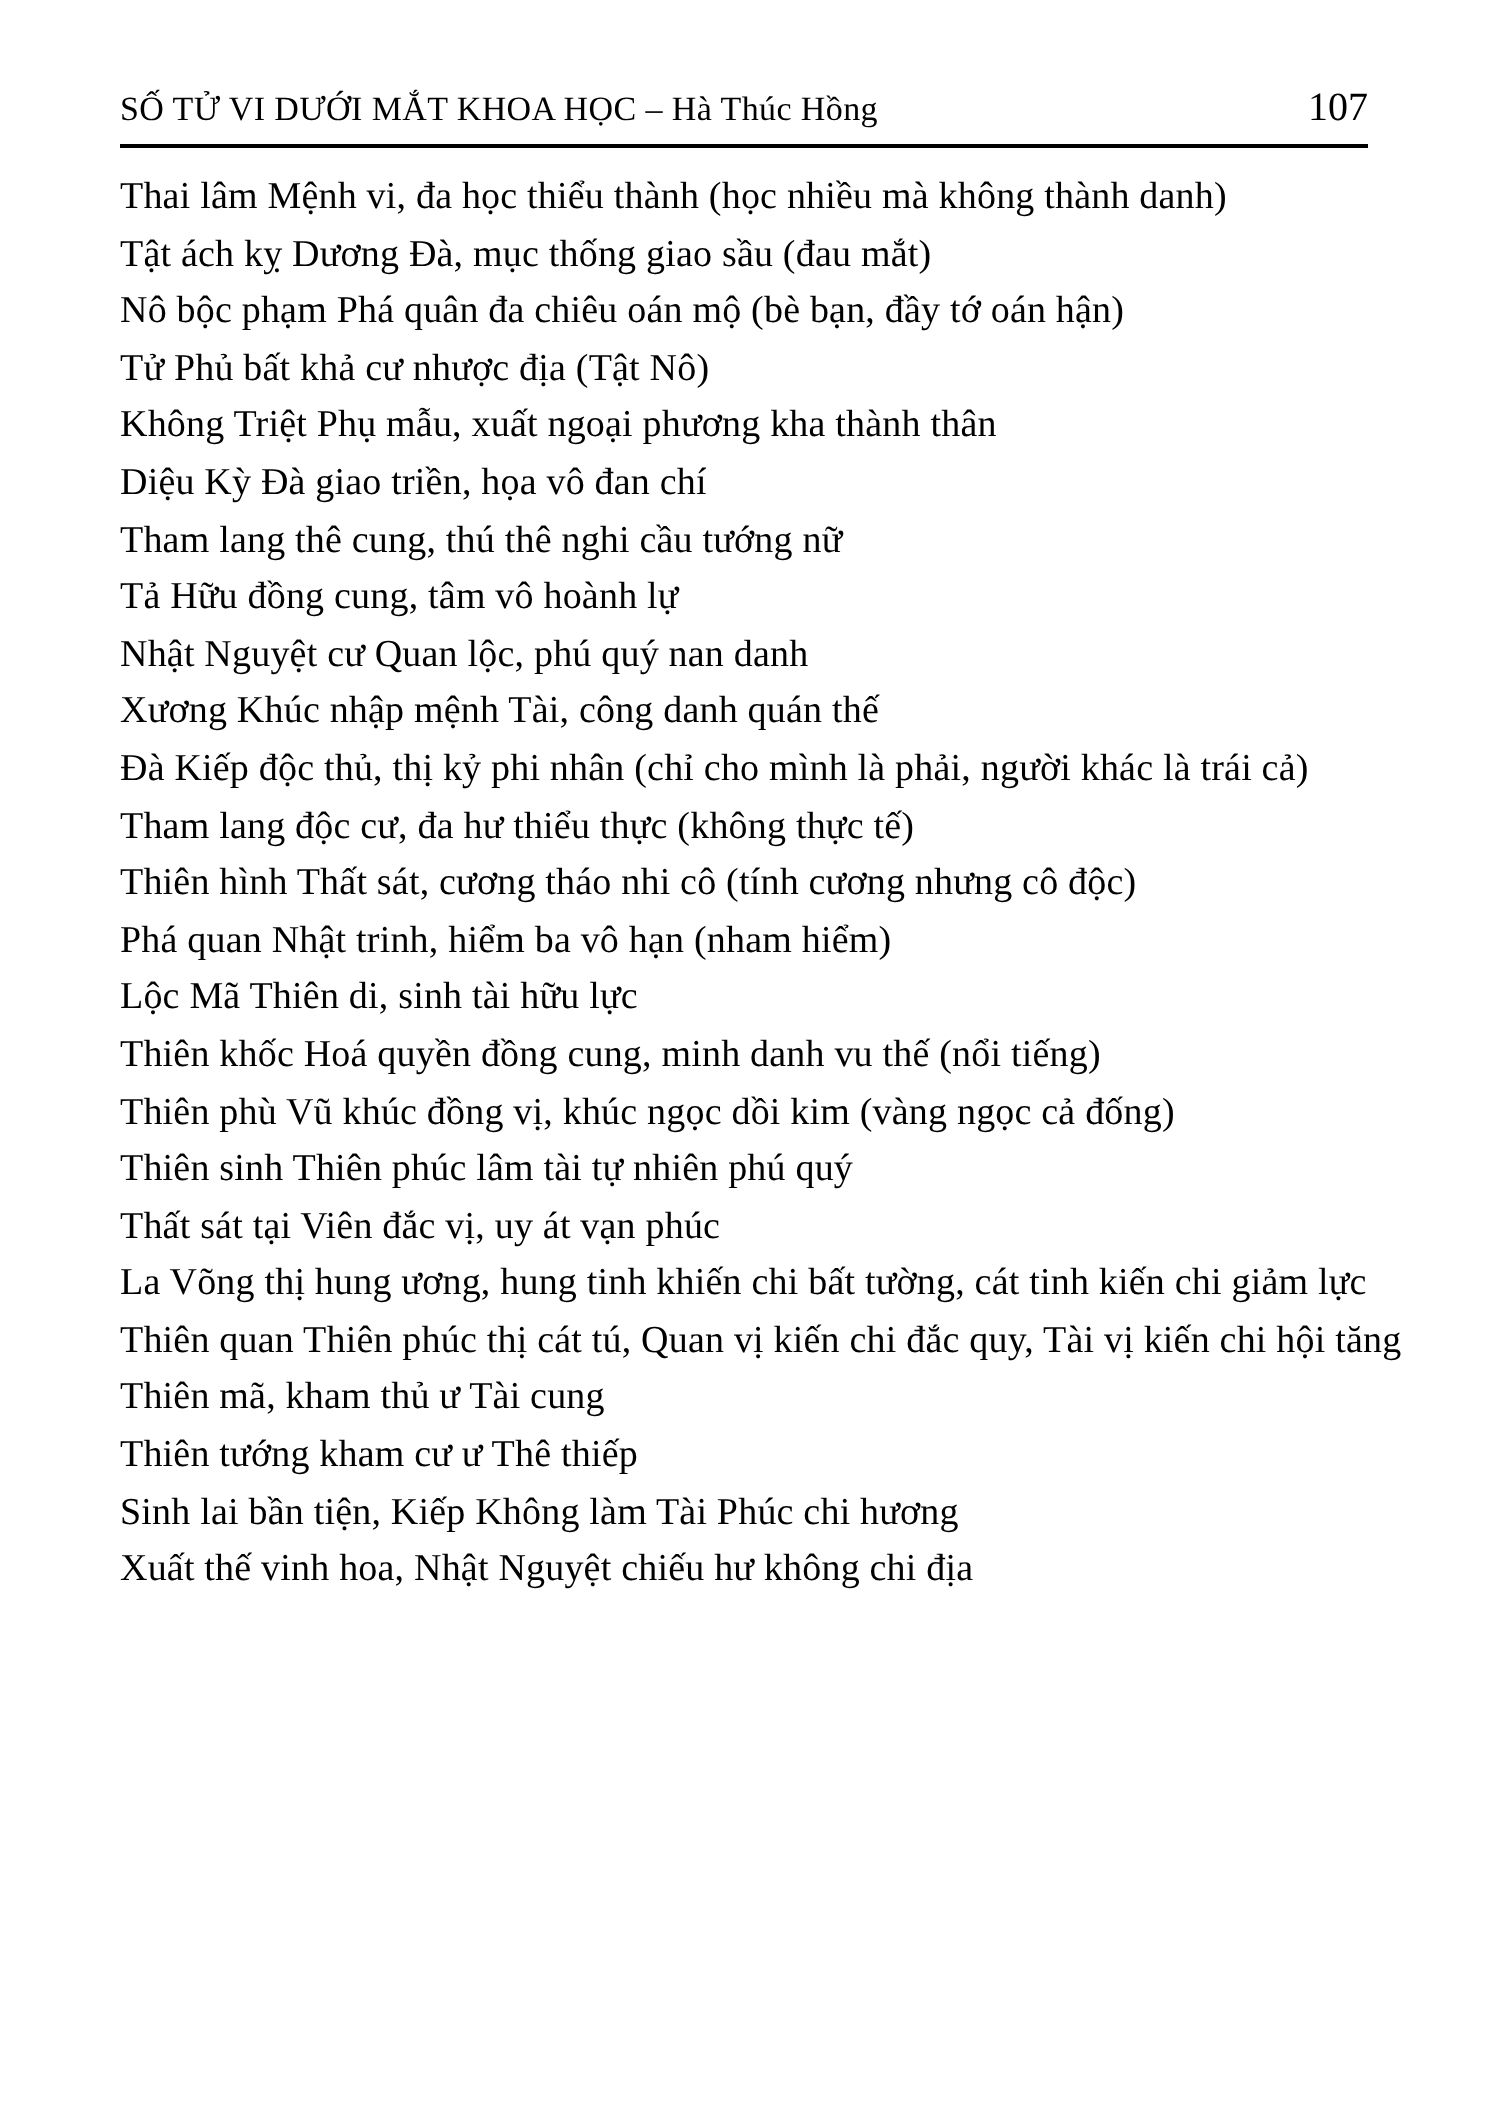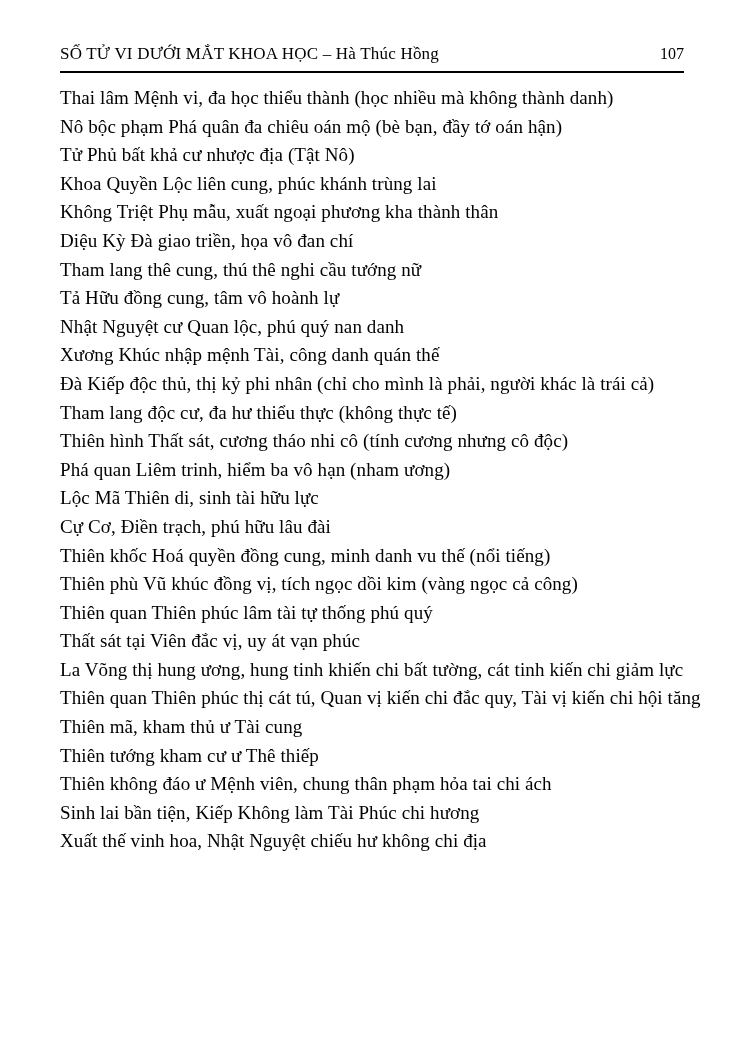--- a/index.html
+++ b/index.html
@@ -23,21 +23,21 @@
     justify-content: space-between;
     align-items: baseline;
     font-size: 17px;
     line-height: 20px;
     white-space: nowrap;
   }
   .running-title {
     letter-spacing: 0.2px;
   }
   .page-number {
-    font-size: 16px;
+    font-size: 20px;
   }
   .header-rule {
     margin-top: 7px;
     border: none;
     border-top: 2px solid #000000;
     height: 0;
     width: 100%;
   }
   .text-body {
     margin-top: 11px;
@@ -54,40 +54,38 @@
 <body>
 
 <div class="page">
   <header class="page-header">
     <span class="running-title">SỐ TỬ VI DƯỚI MẮT KHOA HỌC – Hà Thúc Hồng</span>
     <span class="page-number">107</span>
   </header>
   <hr class="header-rule">
   <main class="text-body">
       <p>Thai lâm Mệnh vi, đa học thiểu thành (học nhiều mà không thành danh)</p>
+      <p>Tật ách kỵ Dương Đà, mục thống giao sầu (đau mắt)</p>
       <p>Nô bộc phạm Phá quân đa chiêu oán mộ (bè bạn, đầy tớ oán hận)</p>
       <p>Tử Phủ bất khả cư nhược địa (Tật Nô)</p>
-      <p>Khoa Quyền Lộc liên cung, phúc khánh trùng lai</p>
       <p>Không Triệt Phụ mẫu, xuất ngoại phương kha thành thân</p>
       <p>Diệu Kỳ Đà giao triền, họa vô đan chí</p>
       <p>Tham lang thê cung, thú thê nghi cầu tướng nữ</p>
       <p>Tả Hữu đồng cung, tâm vô hoành lự</p>
       <p>Nhật Nguyệt cư Quan lộc, phú quý nan danh</p>
       <p>Xương Khúc nhập mệnh Tài, công danh quán thế</p>
       <p>Đà Kiếp độc thủ, thị kỷ phi nhân (chỉ cho mình là phải, người khác là trái cả)</p>
       <p>Tham lang độc cư, đa hư thiểu thực (không thực tế)</p>
       <p>Thiên hình Thất sát, cương tháo nhi cô (tính cương nhưng cô độc)</p>
-      <p>Phá quan Liêm trinh, hiểm ba vô hạn (nham ương)</p>
+      <p>Phá quan Nhật trinh, hiểm ba vô hạn (nham hiểm)</p>
       <p>Lộc Mã Thiên di, sinh tài hữu lực</p>
-      <p>Cự Cơ, Điền trạch, phú hữu lâu đài</p>
       <p>Thiên khốc Hoá quyền đồng cung, minh danh vu thế (nổi tiếng)</p>
-      <p>Thiên phù Vũ khúc đồng vị, tích ngọc dồi kim (vàng ngọc cả công)</p>
-      <p>Thiên quan Thiên phúc lâm tài tự thống phú quý</p>
+      <p>Thiên phù Vũ khúc đồng vị, khúc ngọc dồi kim (vàng ngọc cả đống)</p>
+      <p>Thiên sinh Thiên phúc lâm tài tự nhiên phú quý</p>
       <p>Thất sát tại Viên đắc vị, uy át vạn phúc</p>
       <p>La Võng thị hung ương, hung tinh khiến chi bất tường, cát tinh kiến chi giảm lực</p>
       <p>Thiên quan Thiên phúc thị cát tú, Quan vị kiến chi đắc quy, Tài vị kiến chi hội tăng</p>
       <p>Thiên mã, kham thủ ư Tài cung</p>
       <p>Thiên tướng kham cư ư Thê thiếp</p>
-      <p>Thiên không đáo ư Mệnh viên, chung thân phạm hỏa tai chi ách</p>
       <p>Sinh lai bần tiện, Kiếp Không làm Tài Phúc chi hương</p>
       <p>Xuất thế vinh hoa, Nhật Nguyệt chiếu hư không chi địa</p>
     </main>
 </div>
 
 </body></html>

